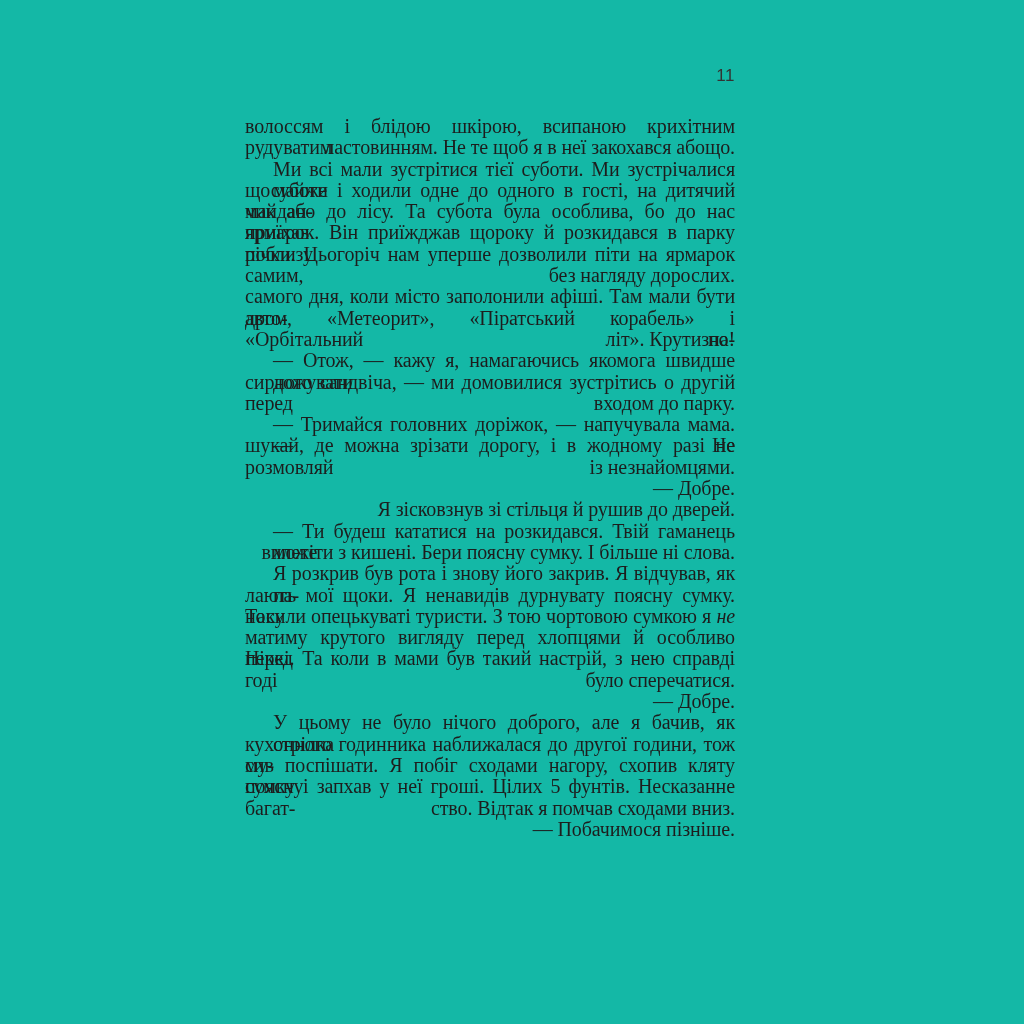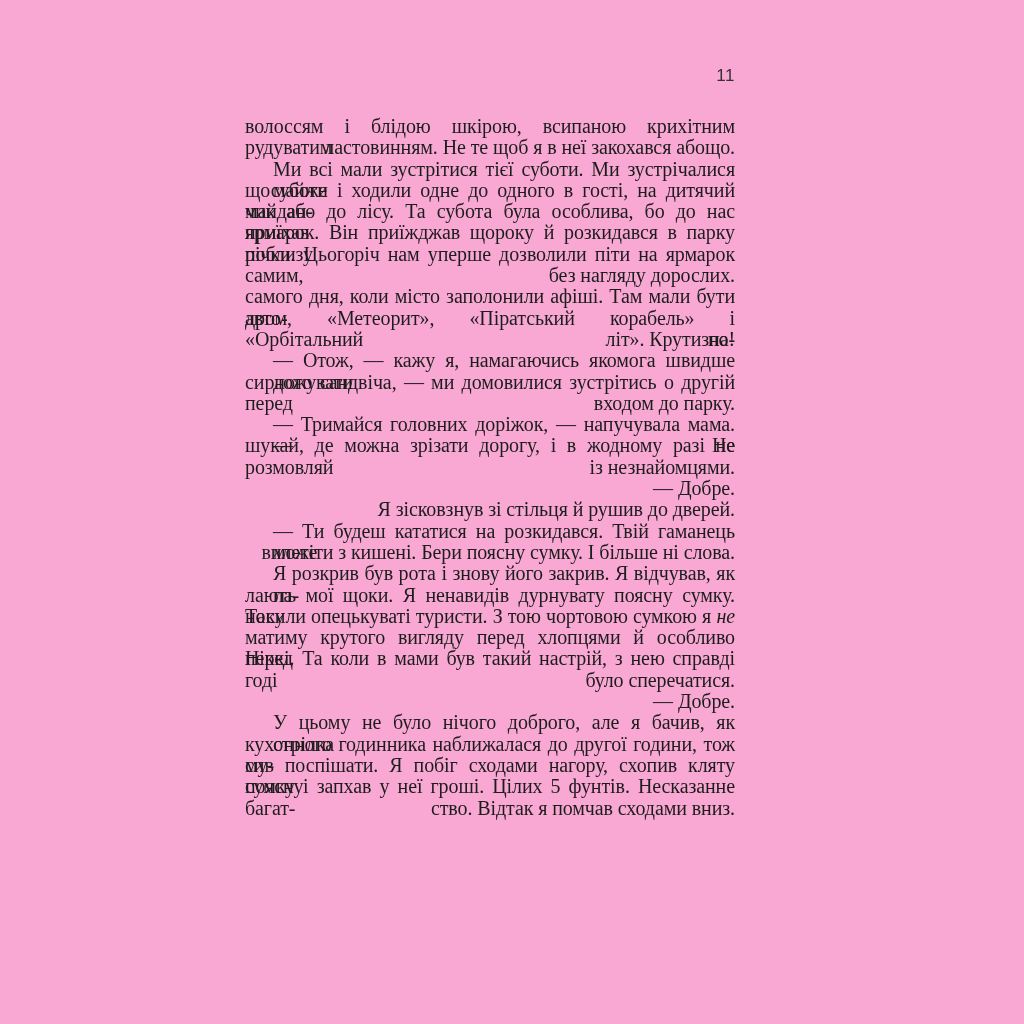--- a/index.html
+++ b/index.html
@@ -4,21 +4,21 @@
 <style>
   html, body { margin: 0; padding: 0; }
   body {
     width: 1024px; height: 1024px;
     background: #ffffff;
     font-family: "Liberation Serif", "DejaVu Serif", serif;
   }
   .page {
     position: relative;
     width: 1024px; height: 1024px;
-    background: #f9a8d4;
+    background: #14b8a6;
     overflow: hidden;
   }
   .folio {
     position: absolute;
     top: 66px; left: 245px; width: 490px;
     text-align: right;
     font-family: "Liberation Sans", "DejaVu Sans", sans-serif;
     font-size: 17px;
     letter-spacing: 0.5px;
     color: #333333;
@@ -69,14 +69,15 @@
       <div class="line just"><span>носили опецькуваті туристи. З тою чортовою сумкою я </span><span class="it">не</span></div>
       <div class="line just"><span>матиму крутого вигляду перед хлопцями й особливо перед</span></div>
       <div class="line just"><span>Ніккі. Та коли в мами був такий настрій, з нею справді годі</span></div>
       <div class="line"><span>було сперечатися.</span></div>
       <div class="line ind"><span>— Добре.</span></div>
       <div class="line ind just"><span>У цьому не було нічого доброго, але я бачив, як стрілка</span></div>
       <div class="line just"><span>кухонного годинника наближалася до другої години, тож му-</span></div>
       <div class="line just"><span>сив поспішати. Я побіг сходами нагору, схопив кляту поясну</span></div>
       <div class="line just"><span>сумку і запхав у неї гроші. Цілих 5 фунтів. Несказанне багат-</span></div>
       <div class="line"><span>ство. Відтак я помчав сходами вниз.</span></div>
+      <div class="line ind"><span>— Побачимося пізніше.</span></div>
     </div>
 </div>
 
 </body></html>

